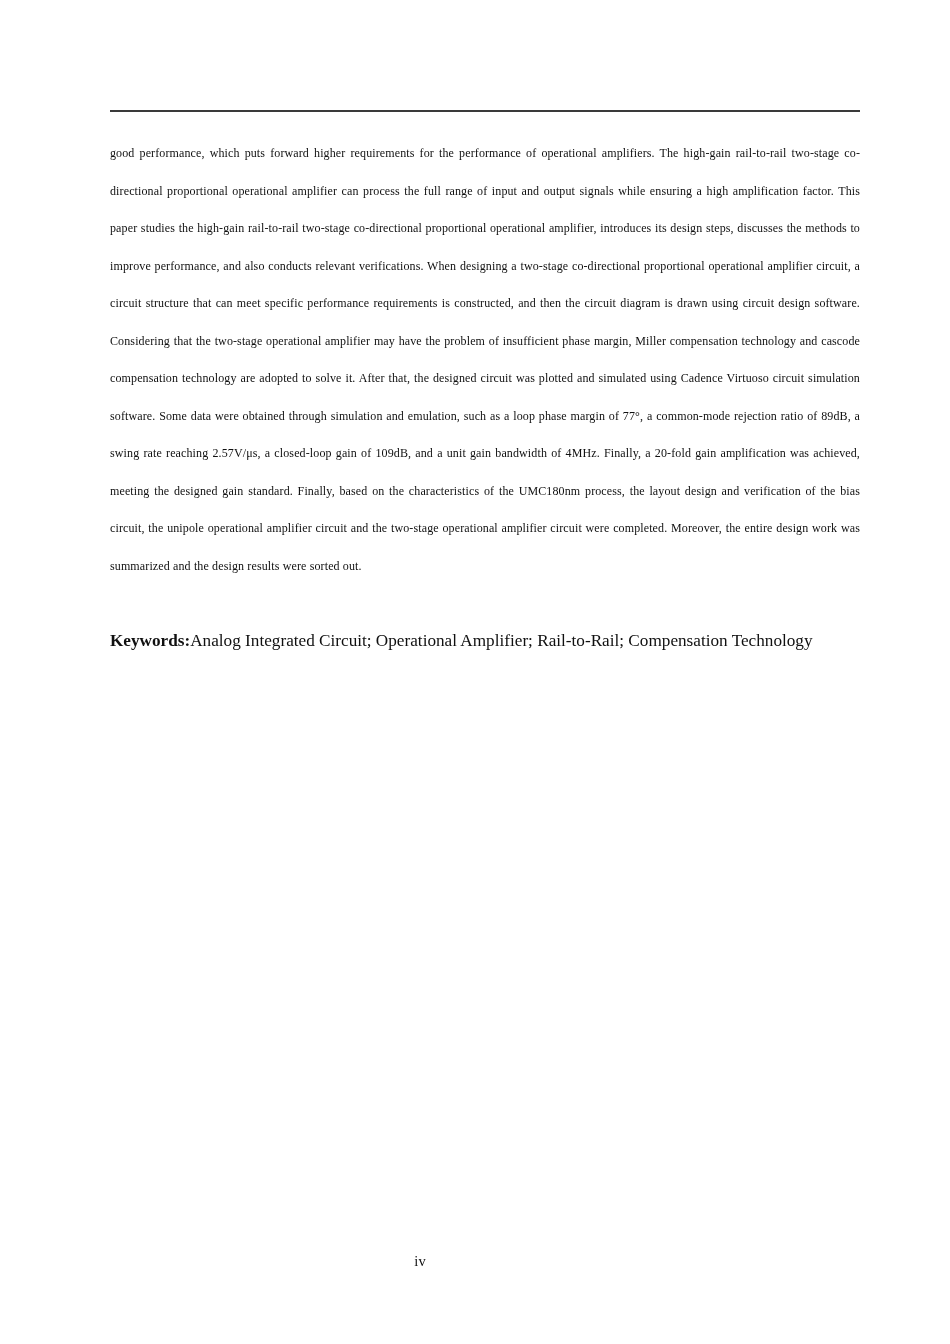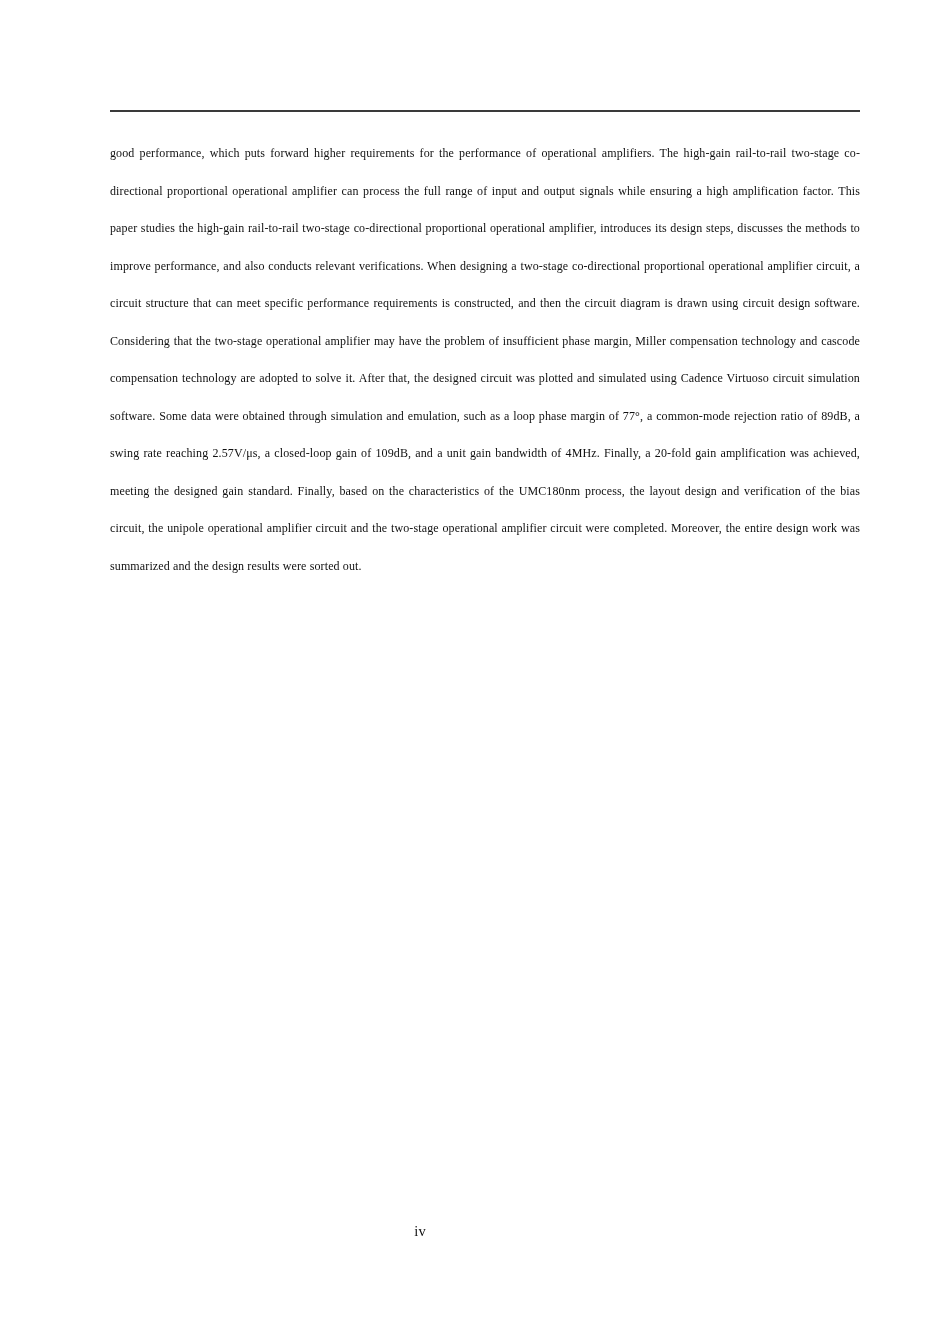--- a/index.html
+++ b/index.html
@@ -54,37 +54,38 @@
     text-align: left;
     margin-top: 37px;
     width: 700px;
   }
   .keywords-label {
     font-weight: bold;
   }
   .page-number {
     position: absolute;
     left: 0;
-    top: 1222px;
+    top: 1252px;
     width: 840px;
     text-align: center;
     font-size: 14.5px;
     line-height: 18px;
     color: #101010;
   }
 </style>
 </head>
 <body>
 
 <div class="page">
 
   <div class="content">
 
     <div class="header-rule"></div>
 
     <p class="body-text">good performance, which puts forward higher requirements for the performance of operational amplifiers. The high-gain rail-to-rail two-stage co-directional proportional operational amplifier can process the full range of input and output signals while ensuring a high amplification factor. This paper studies the high-gain rail-to-rail two-stage co-directional proportional operational amplifier, introduces its design steps, discusses the methods to improve performance, and also conducts relevant verifications. When designing a two-stage co-directional proportional operational amplifier circuit, a circuit structure that can meet specific performance requirements is constructed, and then the circuit diagram is drawn using circuit design software. Considering that the two-stage operational amplifier may have the problem of insufficient phase margin, Miller compensation technology and cascode compensation technology are adopted to solve it. After that, the designed circuit was plotted and simulated using Cadence Virtuoso circuit simulation software. Some data were obtained through simulation and emulation, such as a loop phase margin of 77°, a common-mode rejection ratio of 89dB, a swing rate reaching 2.57V/μs, a closed-loop gain of 109dB, and a unit gain bandwidth of 4MHz. Finally, a 20-fold gain amplification was achieved, meeting the designed gain standard. Finally, based on the characteristics of the UMC180nm process, the layout design and verification of the bias circuit, the unipole operational amplifier circuit and the two-stage operational amplifier circuit were completed. Moreover, the entire design work was summarized and the design results were sorted out.</p>
 
+    <p class="keywords-block"><span class="keywords-label">Keywords:</span><span>Analog Integrated Circuit; Operational Amplifier; Rail-to-Rail; Compensation Technology</span></p>
 
   </div>
 
   <div class="page-number">iv</div>
 
 </div>
 
 </body></html>

